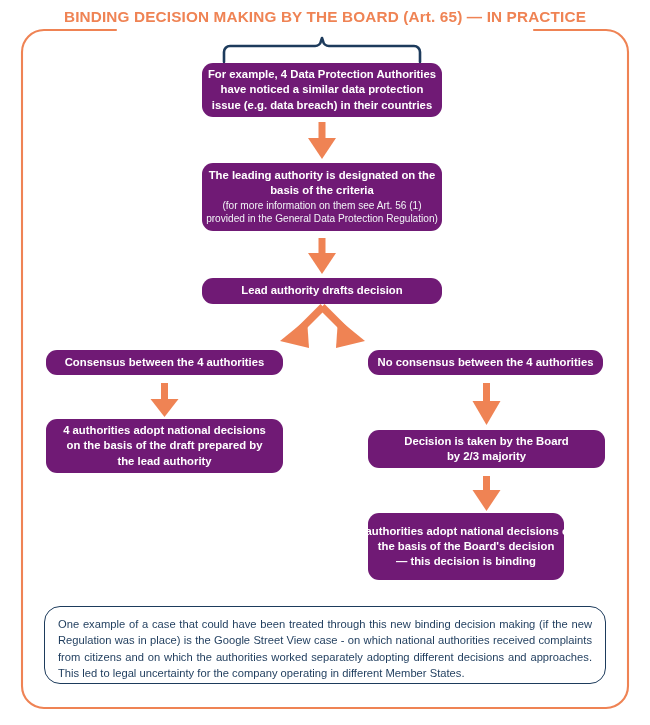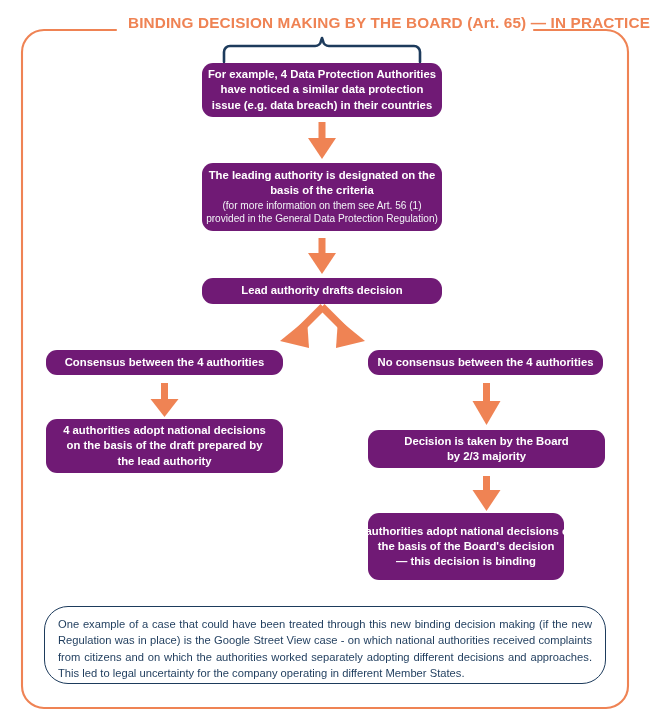--- a/index.html
+++ b/index.html
@@ -29,23 +29,23 @@
     left: 0; top: 0;
     width: 650px;
     height: 725px;
     pointer-events: none;
   }
 
   
   .title {
     position: absolute;
     left: 0;
-    top: 14px;
-    width: 650px;
-    text-align: right;
+    top: 8px;
+    width: 650px;
+    text-align: center;
     color: #ef8354;
     font-size: 15.3px;
     font-weight: bold;
     letter-spacing: 0.15px;
     white-space: nowrap;
   }
 
   
   .box {
     position: absolute;
@@ -95,21 +95,21 @@
 
   
   #footer-note {
     position: absolute;
     left: 44px;
     top: 606px;
     width: 562px;
     height: 78px;
     box-sizing: border-box;
     border: 1.6px solid #1d3b5c;
-    border-radius: 24px;
+    border-radius: 16px;
     padding: 9px 13px 8px 13px;
     color: #1d3b5c;
     font-size: 11.2px;
     line-height: 16.4px;
     text-align: justify;
     font-weight: 500;
   }
 </style>
 </head>
 <body>

